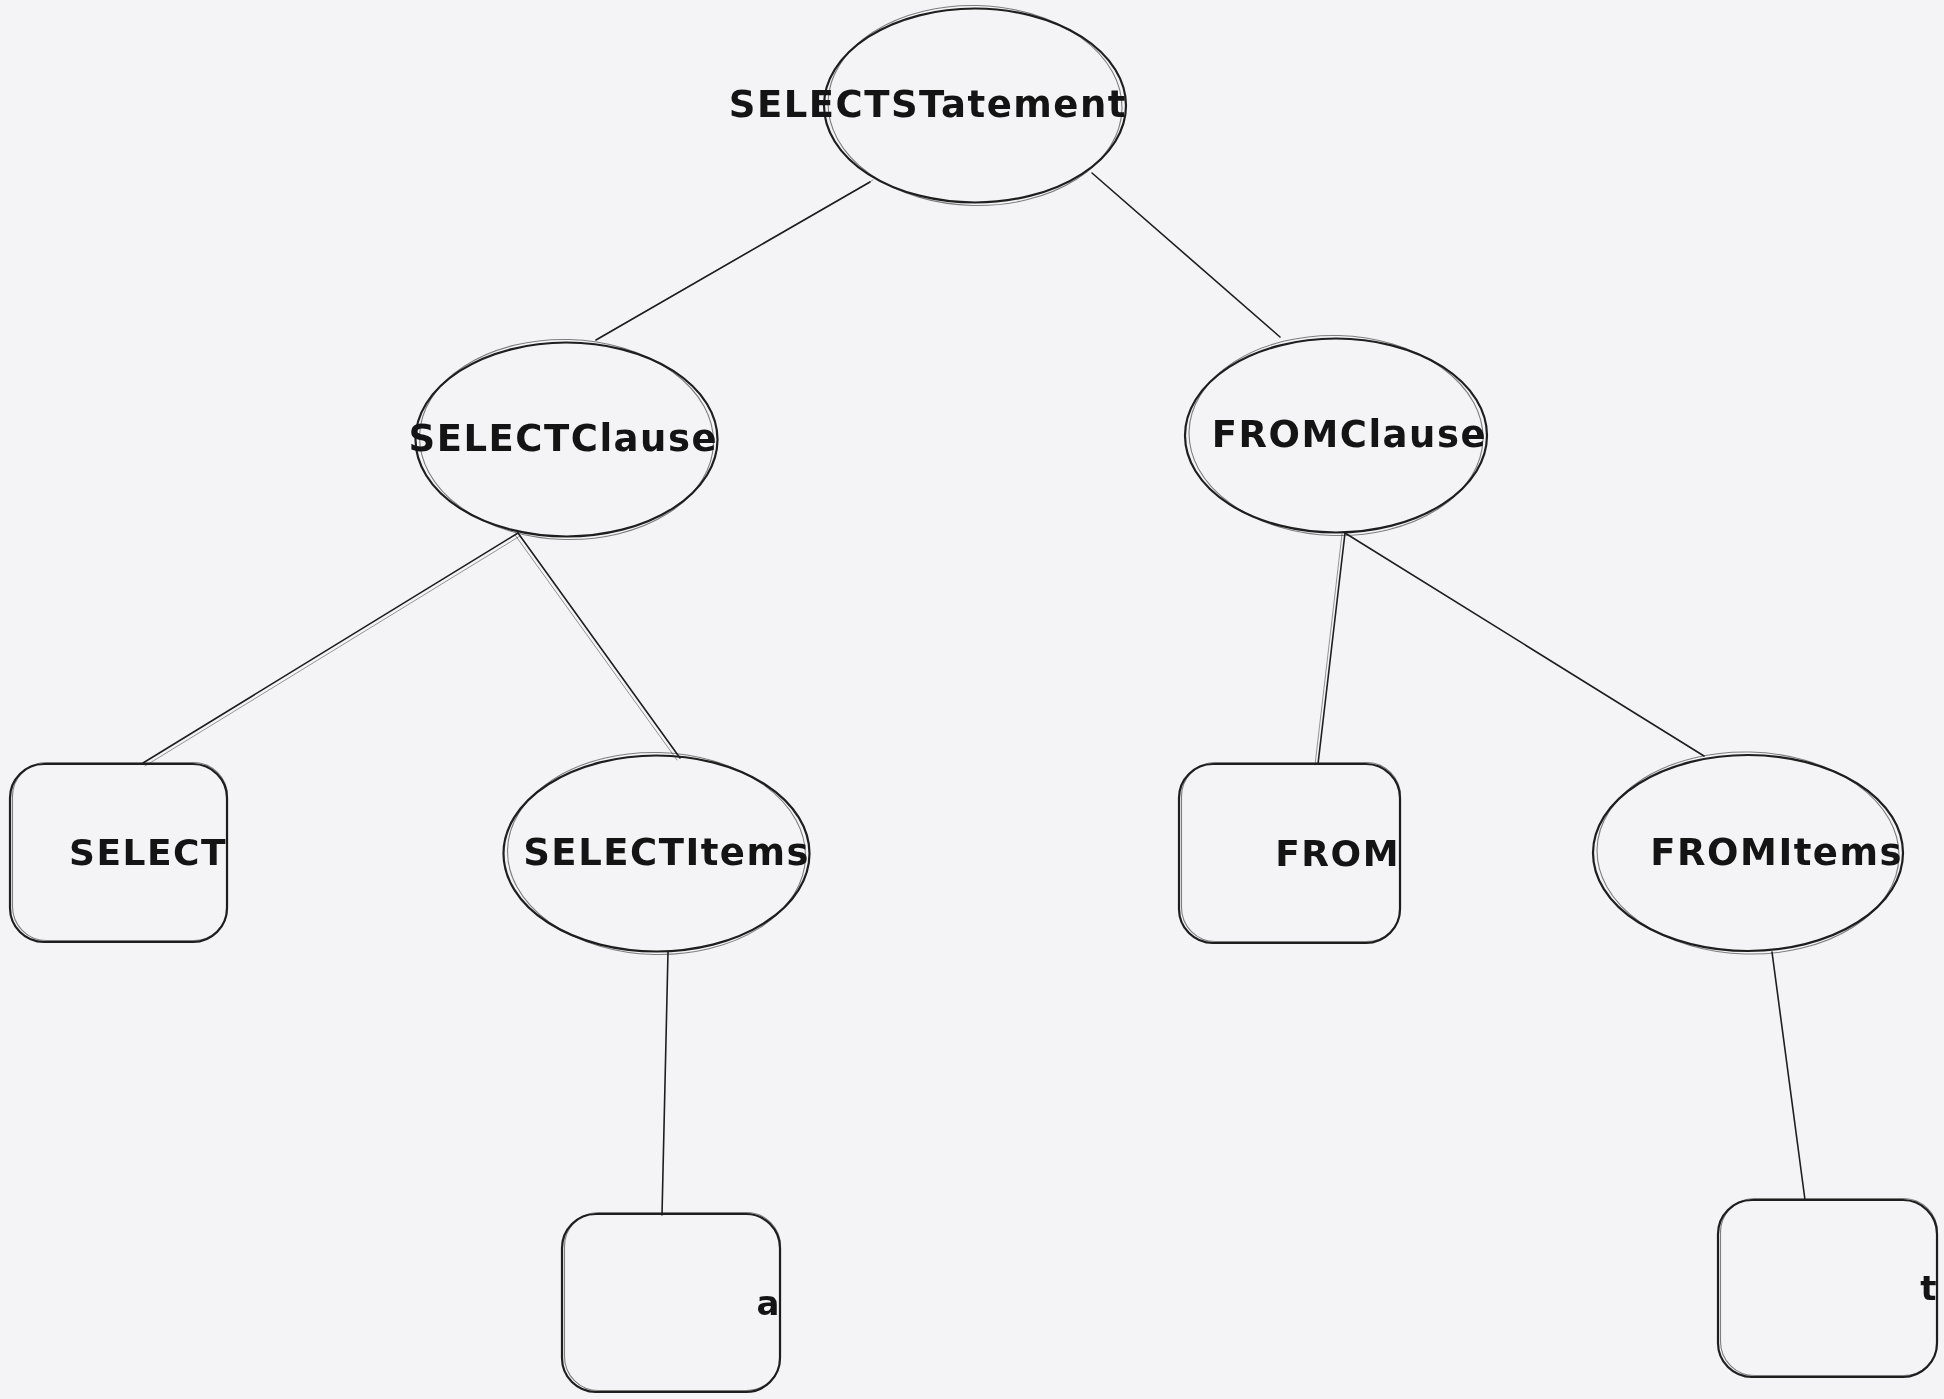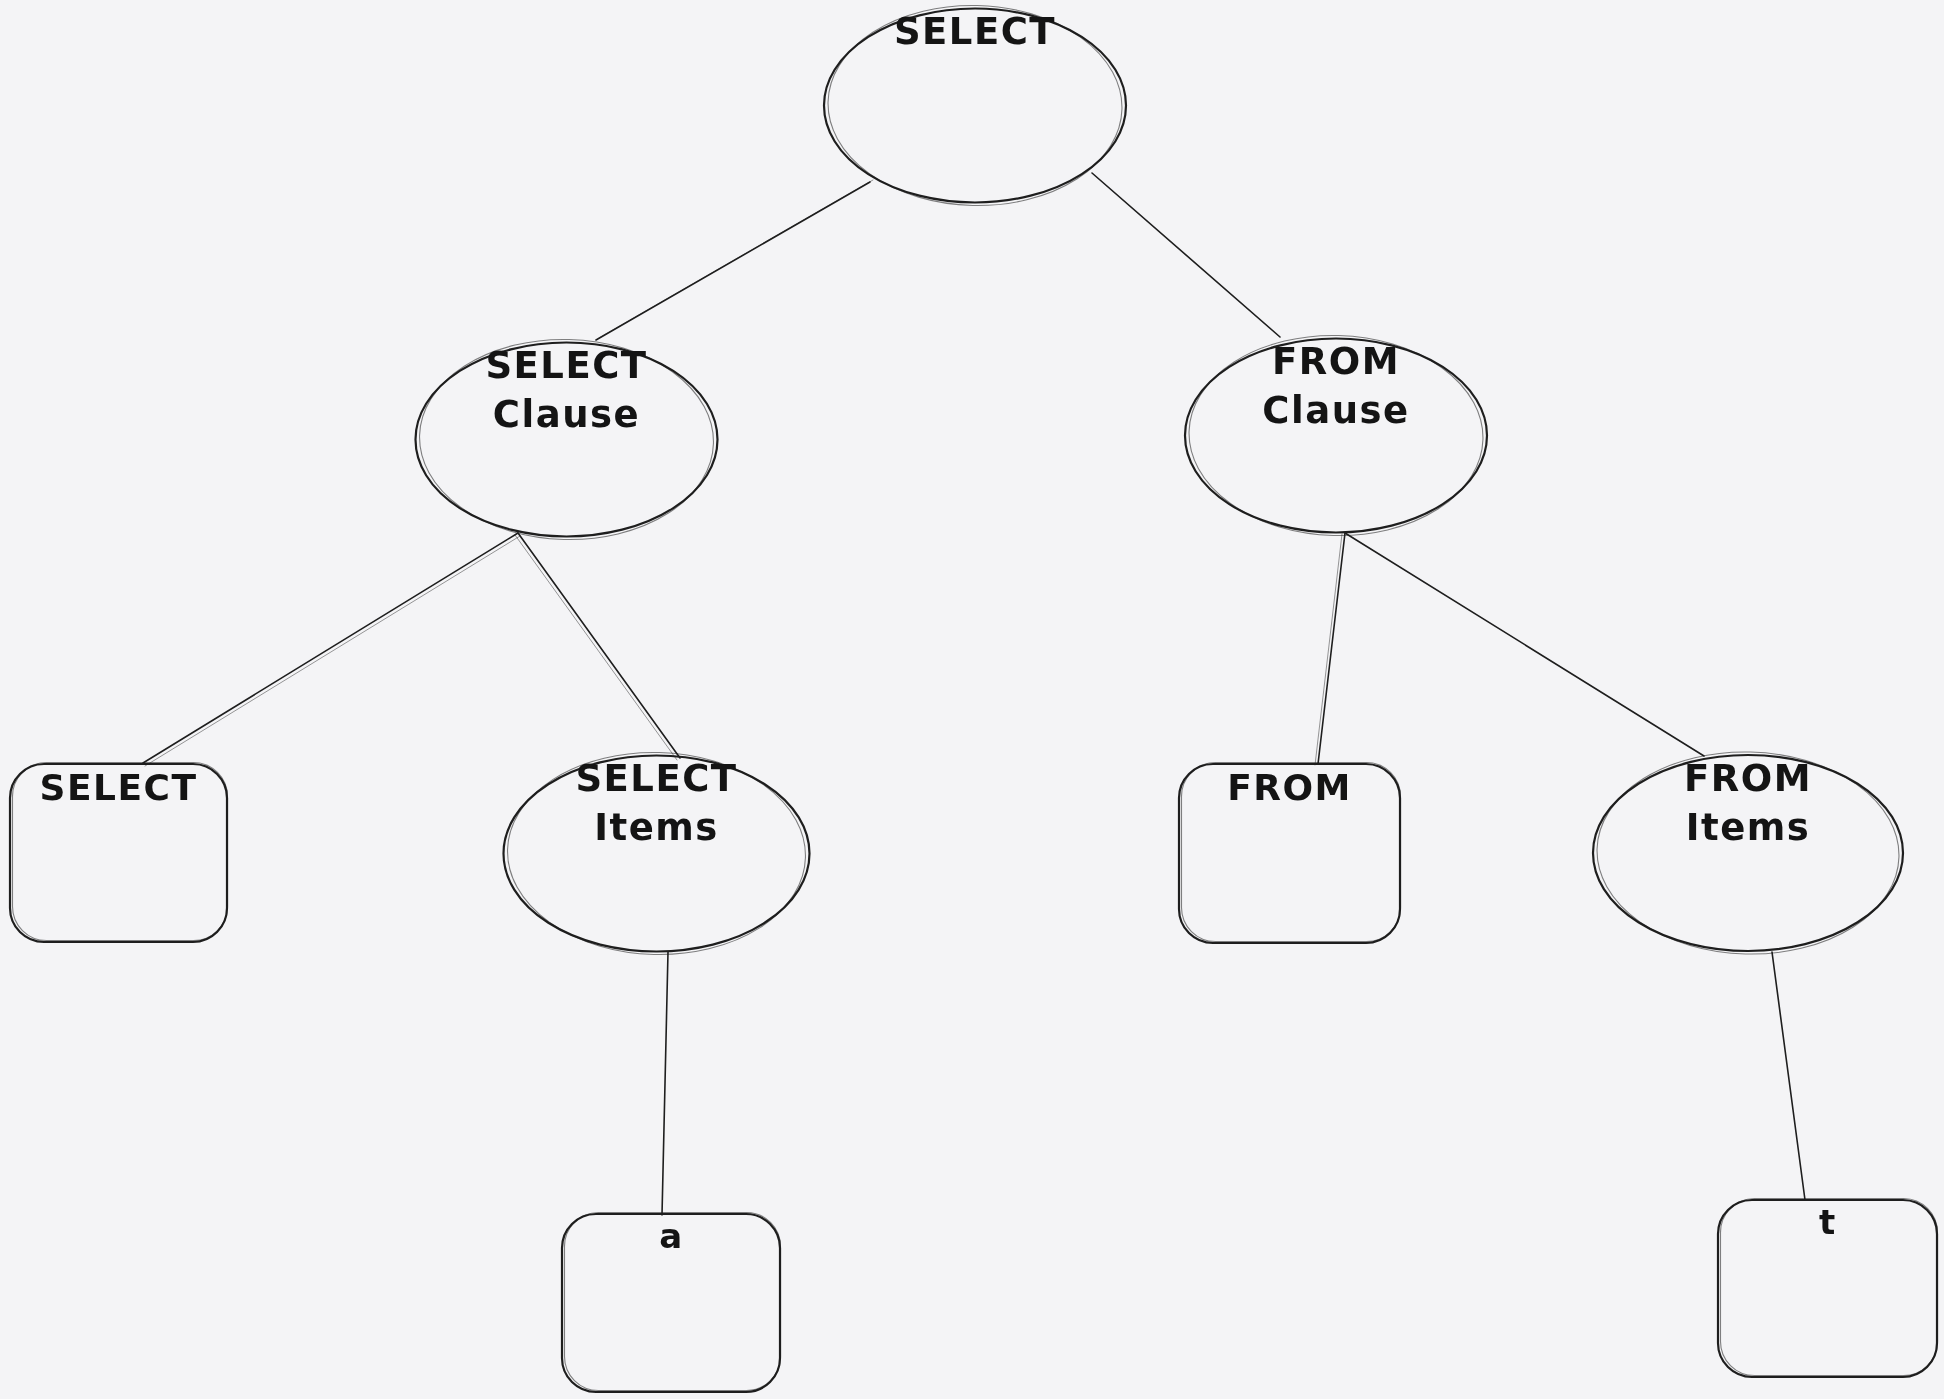--- a/index.html
+++ b/index.html
@@ -16,21 +16,21 @@
     overflow:hidden;
     font-family:"DejaVu Sans", sans-serif;
   }
   svg.scene{position:absolute;left:0;top:0;width:1944px;height:1399px;}
   .shape{fill:none;stroke:var(--stroke);stroke-width:2.2;stroke-linecap:round;}
   .shape-ghost{fill:none;stroke:var(--stroke);stroke-width:1.1;opacity:.55;stroke-linecap:round;}
   .edge-line{fill:none;stroke:var(--stroke);stroke-width:1.6;stroke-linecap:round;}
   .edge-ghost{fill:none;stroke:var(--stroke);stroke-width:.9;opacity:.5;stroke-linecap:round;}
   .node-label{
     position:absolute;
-    display:flex;flex-direction:column;align-items:center;justify-content:flex-start;
+    display:flex;flex-direction:row;align-items:center;justify-content:flex-end;
     text-align:center;
     color:var(--text);
     font-weight:700;
     letter-spacing:1.5px;
     line-height:1.32;
     pointer-events:none;
   }
   .fs-ellipse{font-size:37px;}
   .fs-rect{font-size:36px;}
   .fs-leaf{font-size:34px;letter-spacing:.5px;}
@@ -112,20 +112,21 @@
     </g>
 
     <g>
       <rect class="shape" x="1718" y="1200" width="219" height="177" rx="34"></rect>
       <rect class="shape-ghost" x="1720.5" y="1198.5" width="217" height="177" rx="34"></rect>
     </g>
   </svg>
 
   <div class="node-label fs-ellipse" style="left:823px;top:8px;width:304px;height:195px;">
     <div>SELECT</div>
+    <div>STatement</div>
   </div>
 
   <div class="node-label fs-ellipse" style="left:415px;top:342px;width:303px;height:195px;">
     <div>SELECT</div>
     <div>Clause</div>
   </div>
 
   <div class="node-label fs-ellipse" style="left:1185px;top:338px;width:302px;height:195px;">
     <div>FROM</div>
     <div>Clause</div>

